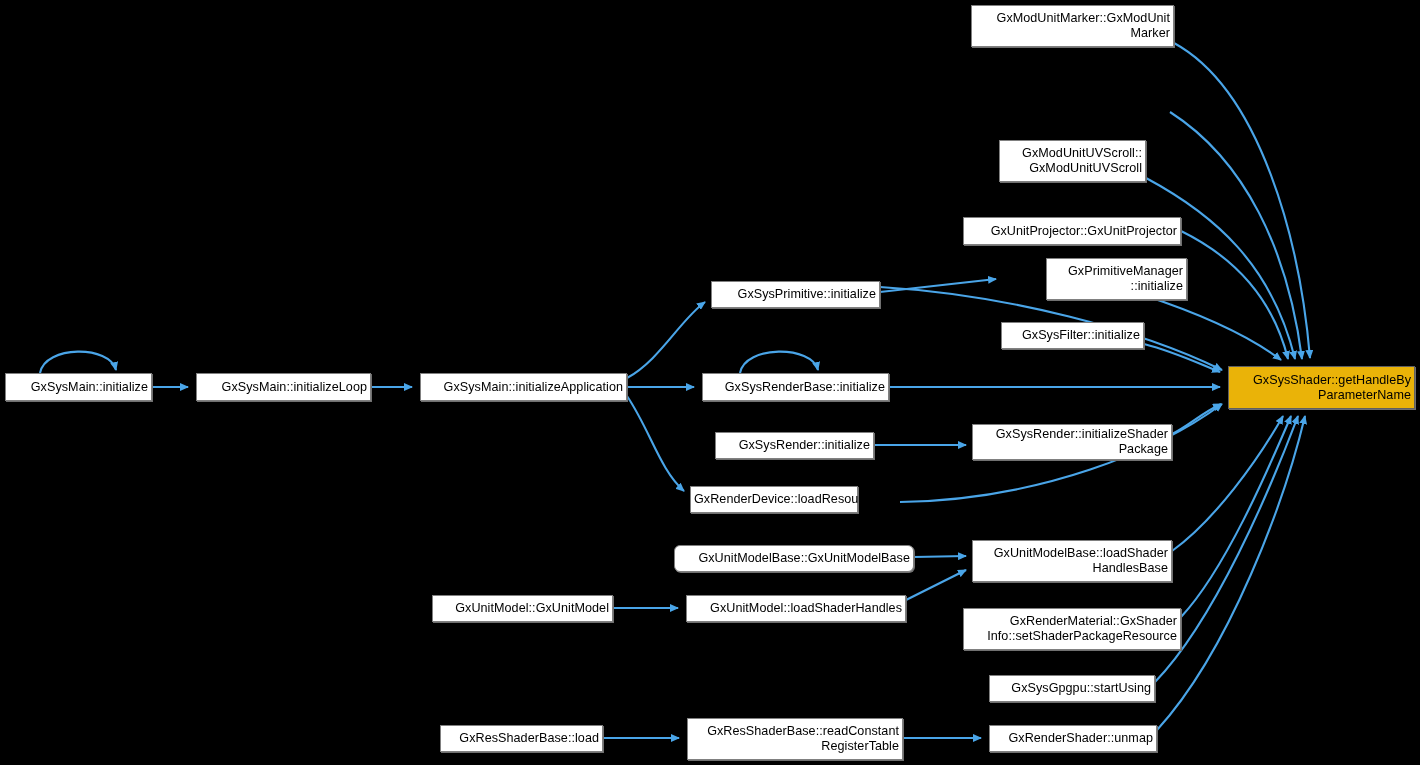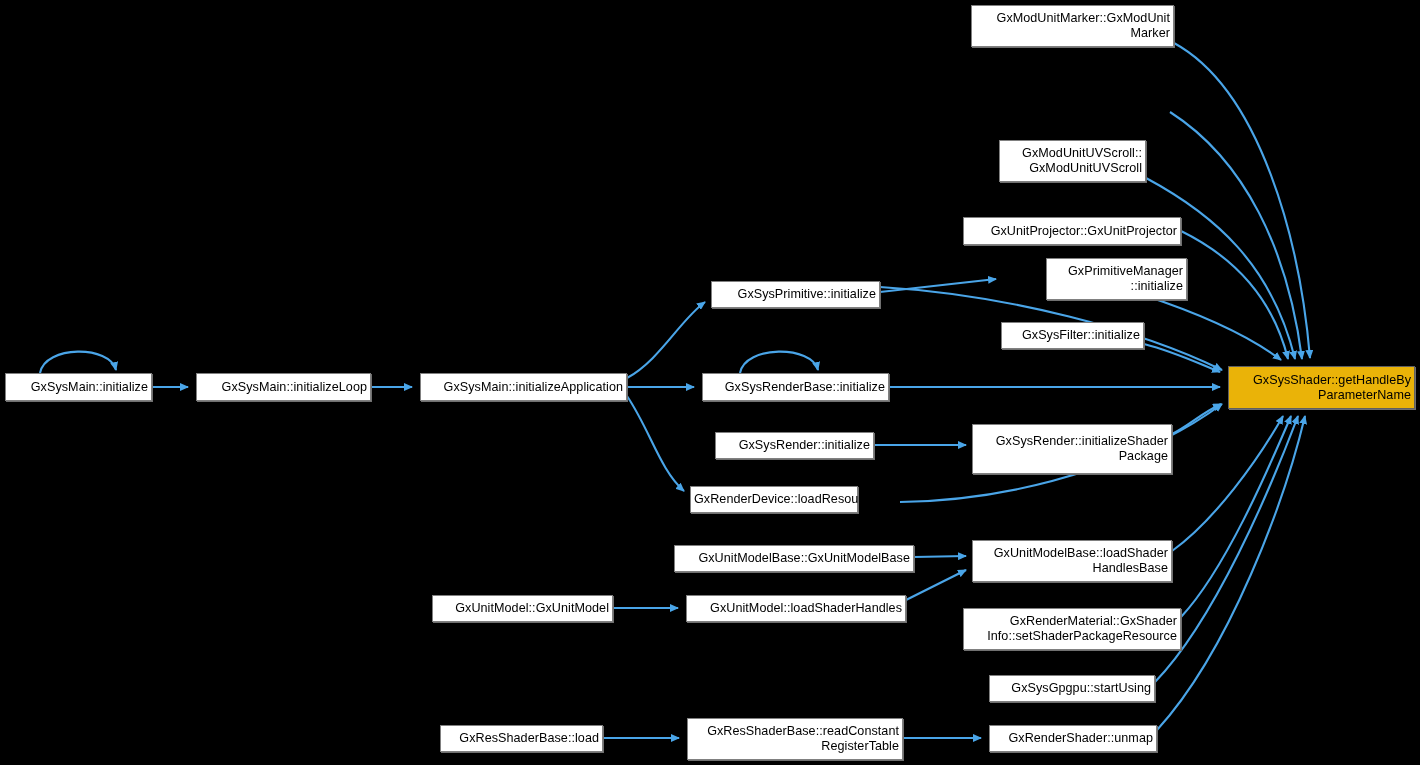--- a/index.html
+++ b/index.html
@@ -97,37 +97,37 @@
     </g>
   </svg>
 
   <div class="node" style="left: 5px; top: 373px; width: 147px; height: 28px;"><span class="node-label">GxSysMain::initialize</span></div>
   <div class="node" style="left: 196px; top: 373px; width: 175px; height: 28px; padding-left: 16px;"><span class="node-label">GxSysMain::initializeLoop</span></div>
   <div class="node" style="left: 420px; top: 373px; width: 207px; height: 28px;"><span class="node-label">GxSysMain::initializeApplication</span></div>
   <div class="node" style="left: 711px; top: 281px; width: 169px; height: 27px;"><span class="node-label">GxSysPrimitive::initialize</span></div>
   <div class="node" style="left: 702px; top: 373px; width: 187px; height: 28px;"><span class="node-label">GxSysRenderBase::initialize</span></div>
   <div class="node" style="left: 715px; top: 432px; width: 159px; height: 27px;"><span class="node-label">GxSysRender::initialize</span></div>
   <div class="node" style="left: 690px; top: 486px; width: 168px; height: 27px;"><span class="node-label">GxRenderDevice::loadResource</span></div>
-  <div class="node" style="left: 674px; top: 545px; width: 240px; height: 27px;"><span class="node-label">GxUnitModelBase::GxUnitModelBase</span></div>
+  <div class="node" style="left: 674px; top: 545px; width: 240px; height: 27px; border-radius: 6px;"><span class="node-label">GxUnitModelBase::GxUnitModelBase</span></div>
   <div class="node" style="left: 432px; top: 595px; width: 181px; height: 27px;"><span class="node-label">GxUnitModel::GxUnitModel</span></div>
   <div class="node" style="left: 686px; top: 595px; width: 220px; height: 27px;"><span class="node-label">GxUnitModel::loadShaderHandles</span></div>
   <div class="node" style="left: 440px; top: 725px; width: 163px; height: 27px;"><span class="node-label">GxResShaderBase::load</span></div>
   <div class="node" style="left: 687px; top: 718px; width: 216px; height: 42px;"><span class="node-label">GxResShaderBase::readConstant
 RegisterTable</span></div>
   <div class="node" style="left: 971px; top: 5px; width: 203px; height: 42px;"><span class="node-label">GxModUnitMarker::GxModUnit
 Marker</span></div>
   <div class="node" style="left: 999px; top: 140px; width: 147px; height: 42px;"><span class="node-label">GxModUnitUVScroll::
 GxModUnitUVScroll</span></div>
   <div class="node" style="left: 963px; top: 205px; width: 218px; height: 28px; margin-top: 12px;"><span class="node-label">GxUnitProjector::GxUnitProjector</span></div>
   <div class="node" style="left: 1002px; top: 258px; width: 141px; height: 42px; margin-left: 44px;"><span class="node-label">GxPrimitiveManager
 ::initialize</span></div>
   <div class="node" style="left: 1001px; top: 322px; width: 143px; height: 27px;"><span class="node-label">GxSysFilter::initialize</span></div>
   <div class="node highlight" style="left: 1228px; top: 366px; width: 187px; height: 43px;"><span class="node-label">GxSysShader::getHandleBy
 ParameterName</span></div>
-  <div class="node" style="left: 972px; top: 424px; width: 200px; height: 50px; padding-left: 12px;"><span class="node-label">GxSysRender::initializeShader
+  <div class="node" style="left: 972px; top: 424px; width: 200px; height: 36px; padding-left: 12px;"><span class="node-label">GxSysRender::initializeShader
 Package</span></div>
   <div class="node" style="left: 972px; top: 540px; width: 200px; height: 42px;"><span class="node-label">GxUnitModelBase::loadShader
 HandlesBase</span></div>
   <div class="node" style="left: 963px; top: 608px; width: 218px; height: 42px;"><span class="node-label">GxRenderMaterial::GxShader
 Info::setShaderPackageResource</span></div>
   <div class="node" style="left: 989px; top: 675px; width: 166px; height: 27px;"><span class="node-label">GxSysGpgpu::startUsing</span></div>
   <div class="node" style="left: 989px; top: 725px; width: 168px; height: 27px;"><span class="node-label">GxRenderShader::unmap</span></div>
 
 </div>
 

